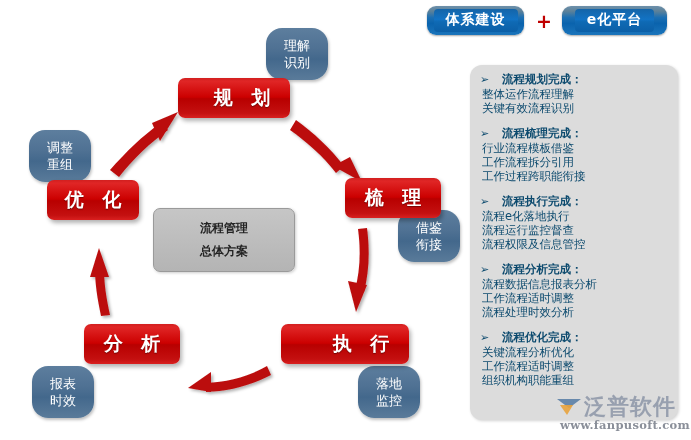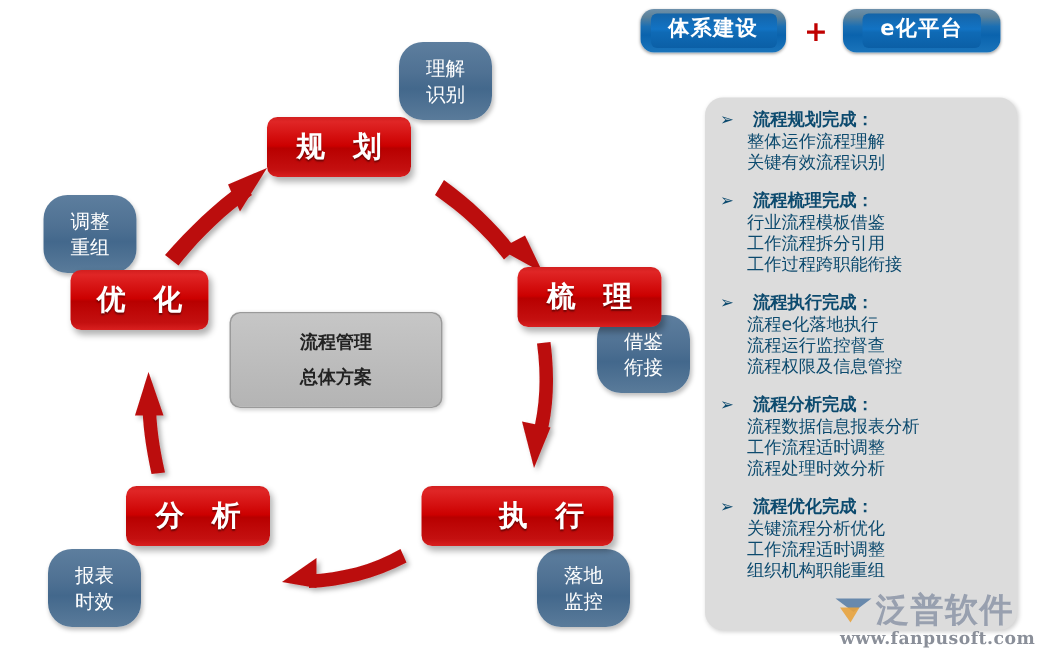--- a/index.html
+++ b/index.html
@@ -74,41 +74,41 @@
   }
   .info-head .bullet {
     display: inline-block;
     width: 22px;
     font-size: 11px;
     font-weight: normal;
   }
   .info-line {
     font-size: 11.5px;
     line-height: 14px;
-    margin-left: 18px;
+    margin-left: 2px;
     white-space: nowrap;
   }
 
   
   .redbox {
     position: absolute;
     border-radius: 7px;
     background: linear-gradient(to bottom, #d21f1f 0%, #e02626 8%, #cc0000 48%, #b80000 52%, #c41010 88%, #d92020 100%);
     box-shadow: 2px 3px 4px rgba(0,0,0,0.30);
     color: #ffffff;
     font-size: 19px;
     font-weight: bold;
     letter-spacing: 6px;
     text-indent: 6px;
     display: flex;
     align-items: center;
     justify-content: center;
     text-shadow: 0 1px 1px rgba(0,0,0,0.4);
   }
-  #box-plan    { left: 178px; top: 78px;  width: 96px; height: 40px; }
+  #box-plan    { left: 178px; top: 78px;  width: 96px; height: 40px; padding-left: 16px; }
   #box-comb    { left: 345px; top: 178px; width: 96px; height: 40px; }
   #box-exec    { left: 281px; top: 324px; width: 96px; height: 40px; padding-left: 32px; }
   #box-anal    { left: 84px;  top: 324px; width: 96px; height: 40px; }
   #box-optm    { left: 47px;  top: 180px; width: 92px; height: 40px; }
 
   
   .bluebox {
     position: absolute;
     border-radius: 16px;
     background: linear-gradient(to bottom, #5d7e9e 0%, #4f7193 40%, #43688c 60%, #5a7b9a 100%);

